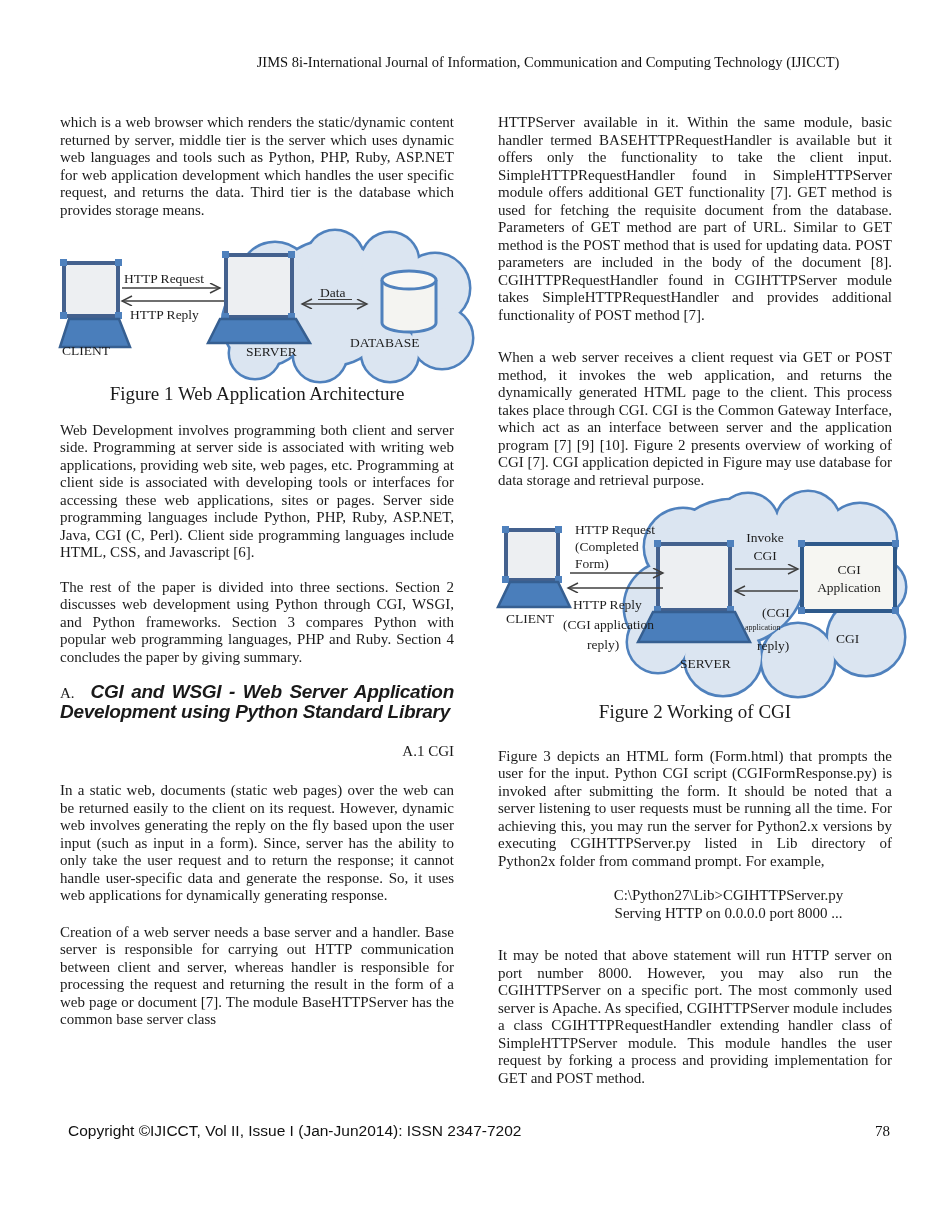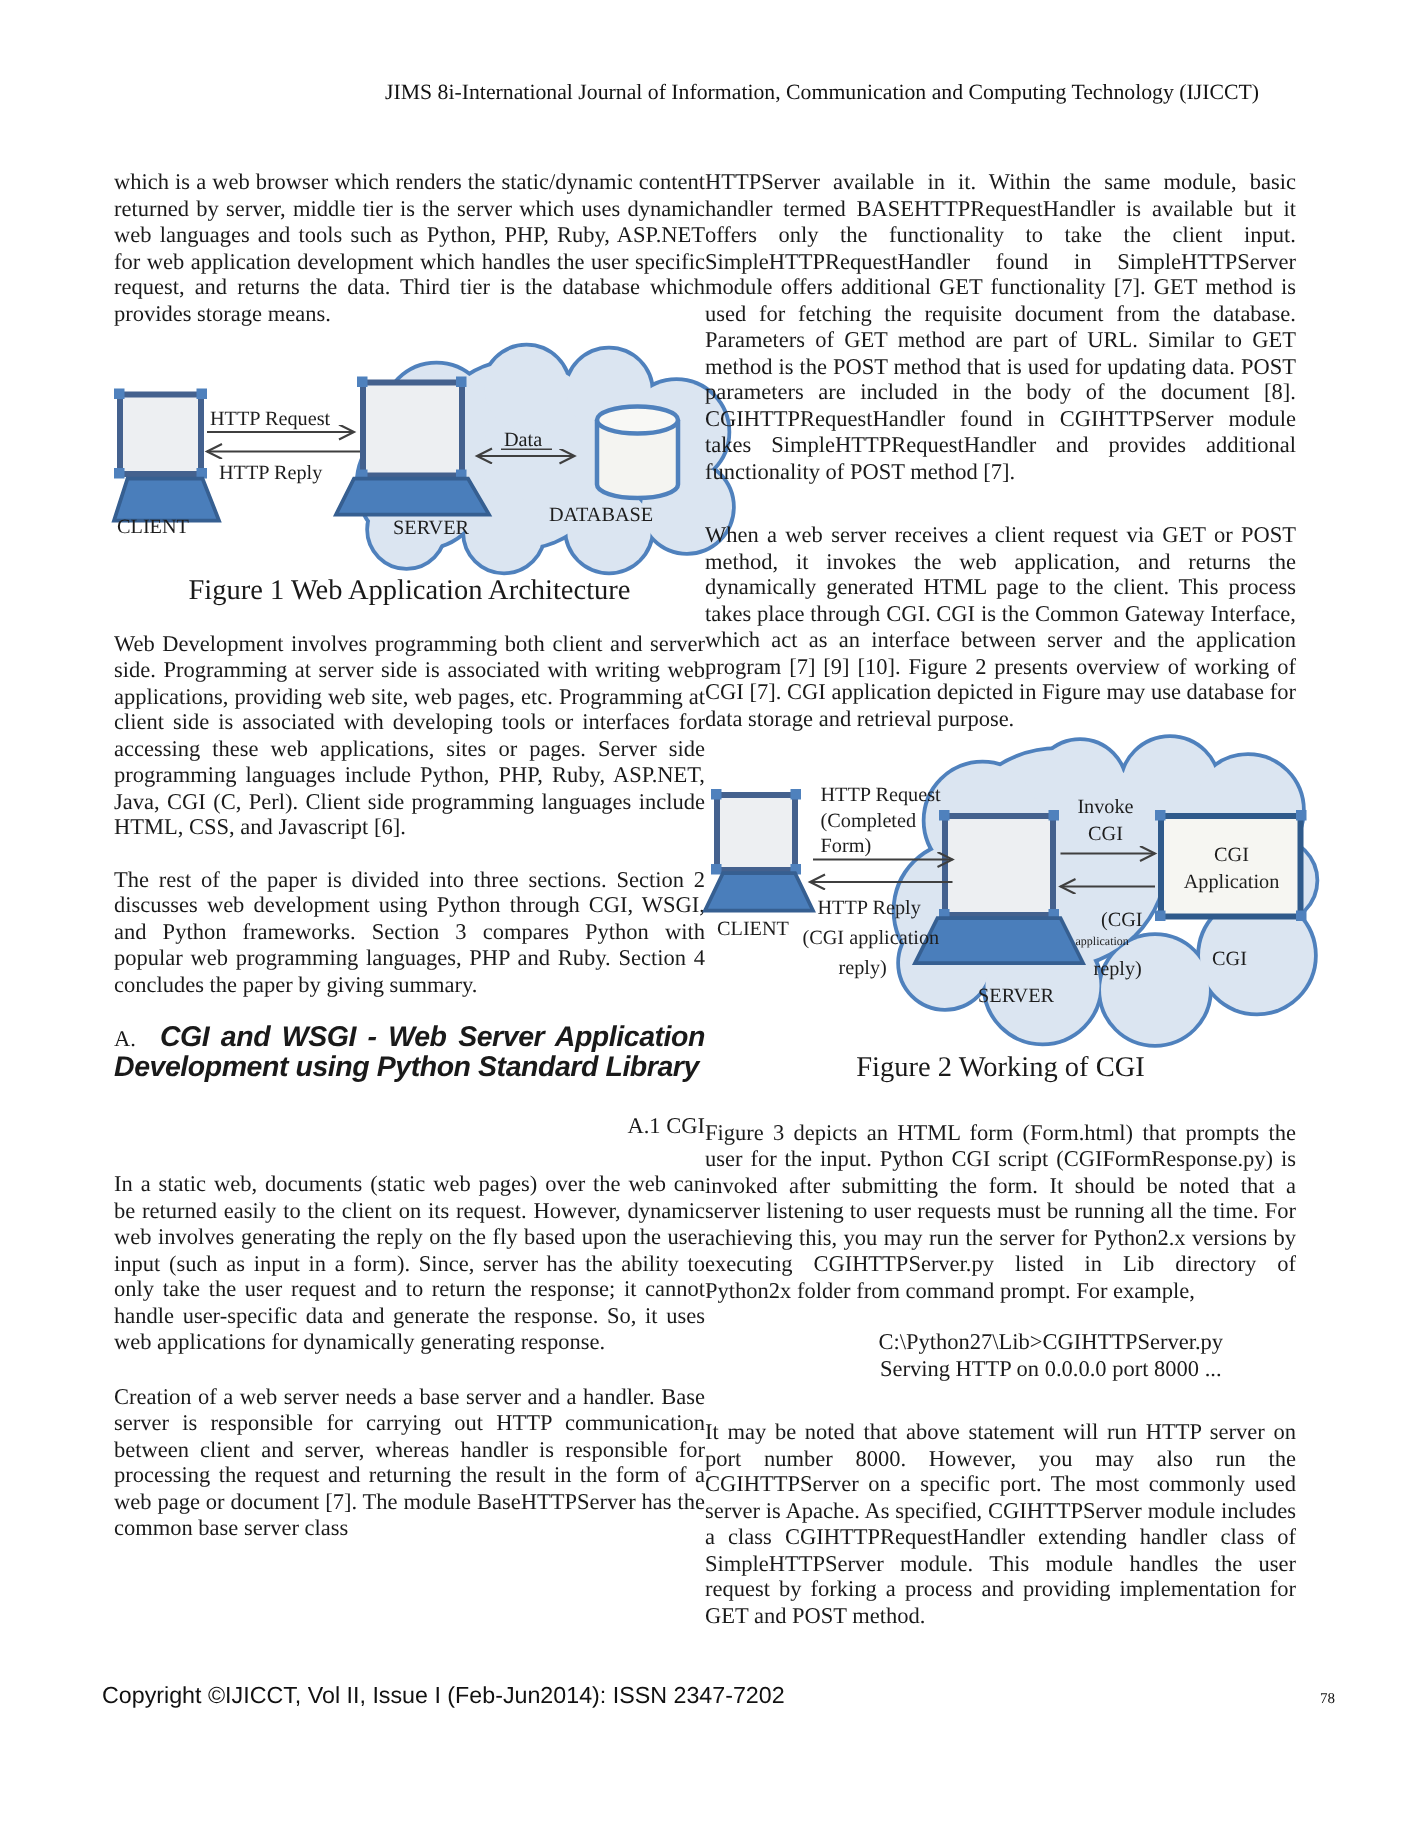--- a/index.html
+++ b/index.html
@@ -19,23 +19,24 @@
     left: 138px;
     width: 820px;
     text-align: center;
     font-size: 14.5px;
     line-height: 17px;
     color: #131313;
   }
   .columns {
     position: absolute;
     top: 114px;
-    left: 76px;
+    left: 60px;
     width: 832px;
     display: flex;
+    gap: 44px;
   }
   .col {
     width: 394px;
     font-size: 15px;
     line-height: 17.5px;
     text-align: justify;
   }
   .col p { margin: 0; }
   .para { margin: 0; }
   .figure-block { text-align: center; }
@@ -84,21 +85,21 @@
     width: 822px;
     display: flex;
     justify-content: space-between;
     align-items: baseline;
   }
   .copyright {
     font-family: "Liberation Sans", sans-serif;
     font-size: 15.5px;
     color: #111;
   }
-  .page-number { font-size: 10px; color: #111; }
+  .page-number { font-size: 15px; color: #111; }
   
   .mt-14 { margin-top: 14px !important; }
   .mt-17 { margin-top: 17px !important; }
   .mt-19 { margin-top: 19px !important; }
   .mt-20 { margin-top: 20.5px !important; }
   .mt-22 { margin-top: 22px !important; }
   .mt-25 { margin-top: 25px !important; }
   .mt-27 { margin-top: 27px !important; }
   .mt-37 { margin-top: 37px !important; }
   .mt-3  { margin-top: 3px !important; }
@@ -302,17 +303,17 @@
       <div class="code-block mt-17">
         <div>C:\Python27\Lib&gt;CGIHTTPServer.py</div>
         <div>Serving HTTP on 0.0.0.0 port 8000 ...</div>
       </div>
 
       <p class="para mt-25">It may be noted that above statement will run HTTP server on port number 8000. However, you may also run the CGIHTTPServer on a specific port. The most commonly used server is Apache. As specified, CGIHTTPServer module includes a class CGIHTTPRequestHandler extending handler class of SimpleHTTPServer module. This module handles the user request by forking a process and providing implementation for GET and POST method.</p>
     </div>
   </div>
 
   <div class="footer">
-    <span class="copyright">Copyright ©IJICCT, Vol II, Issue I (Feb-Jun2014): ISSN 2347-7202</span>
+    <span class="copyright">Copyright ©IJICCT, Vol II, Issue I (Jan-Jun2014): ISSN 2347-7202</span>
     <span class="page-number">78</span>
   </div>
 
 </div>
 
 </body></html>

